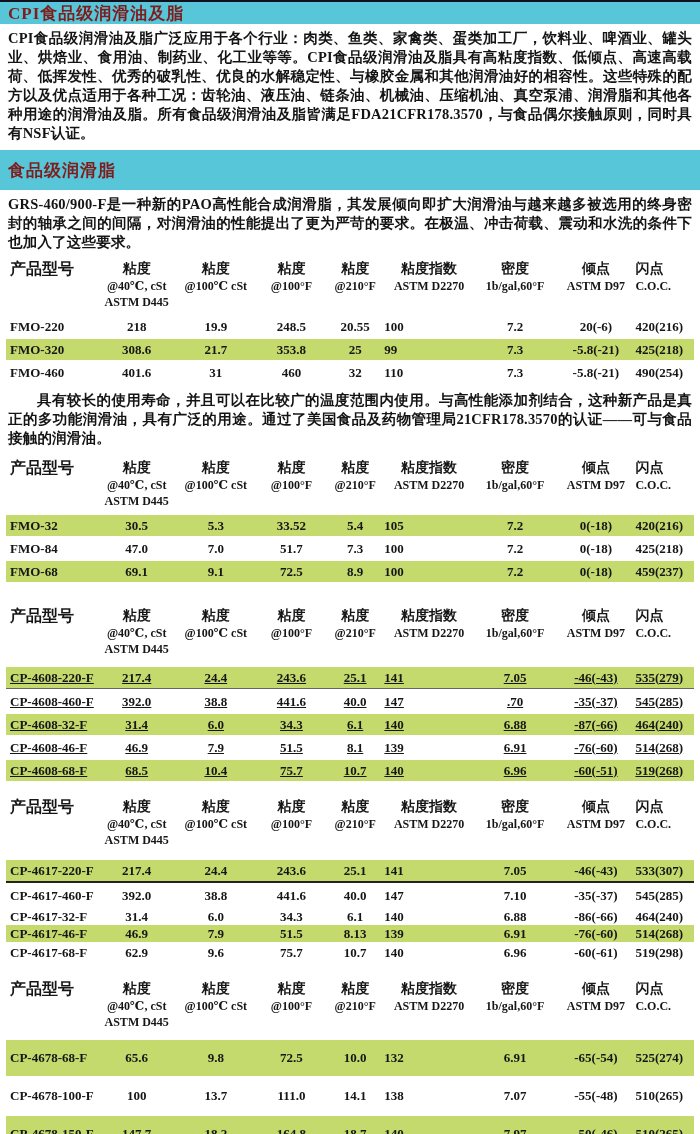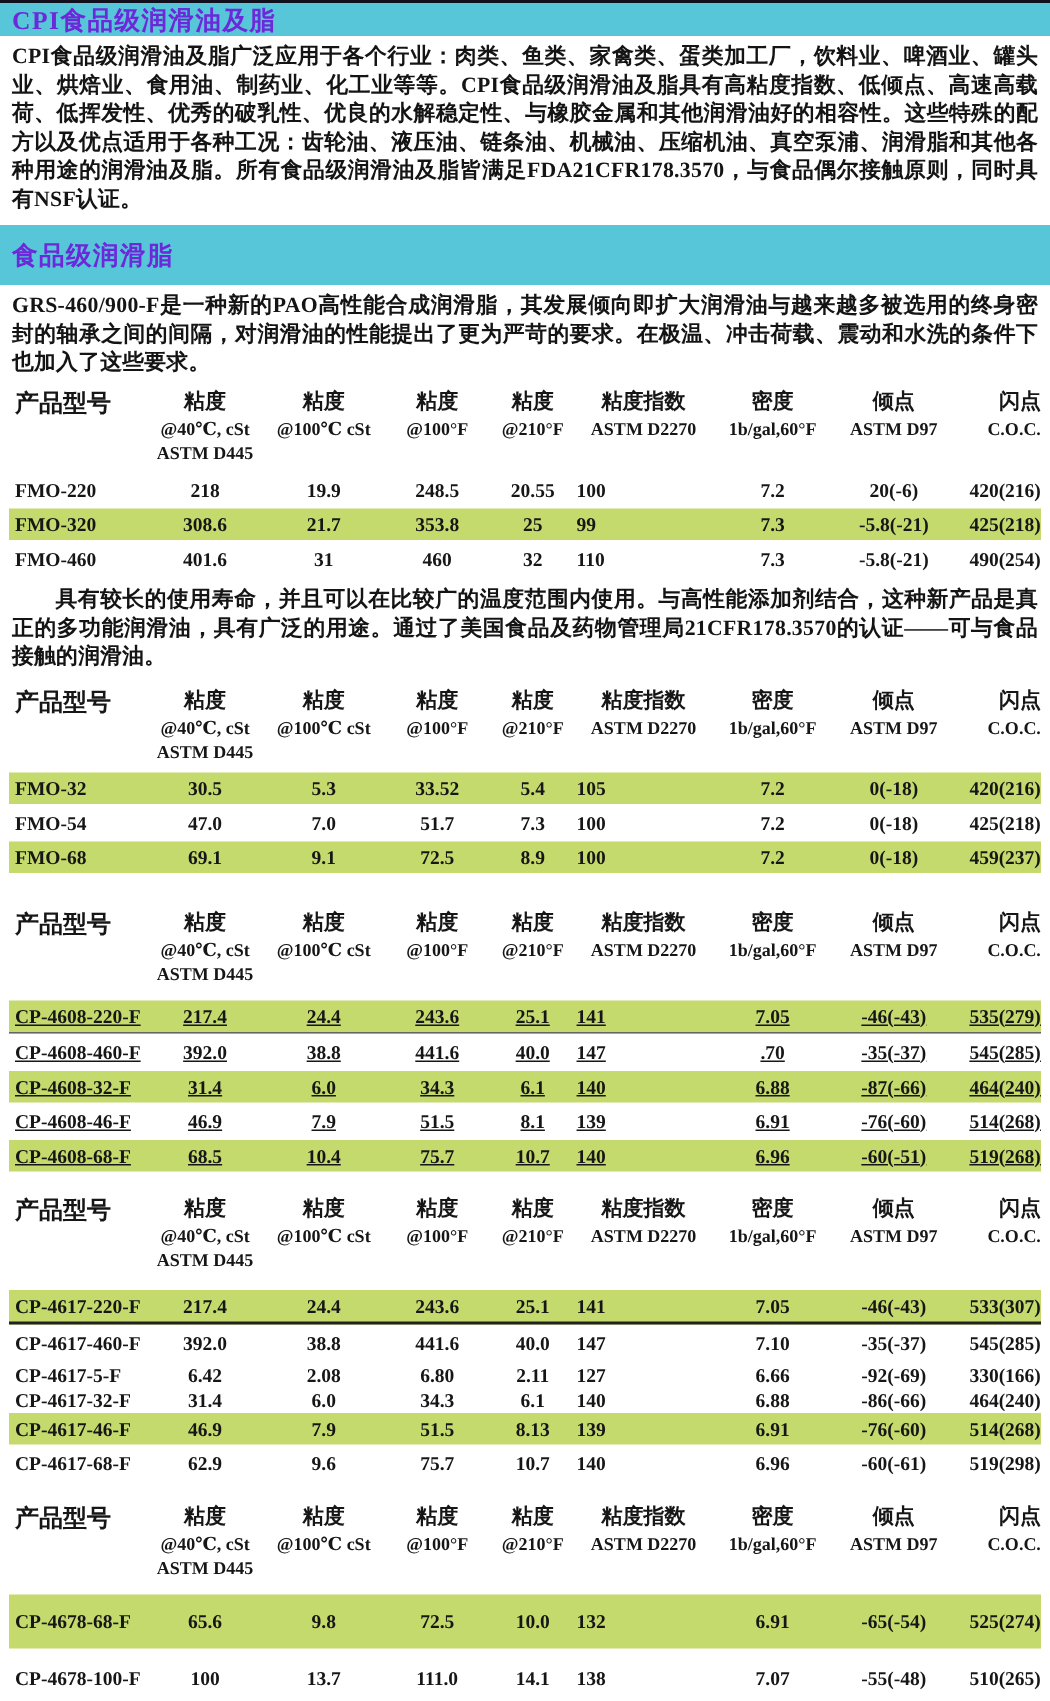--- a/index.html
+++ b/index.html
@@ -3,21 +3,21 @@
 <meta charset="utf-8">
 <style>
   html,body{margin:0;padding:0;}
   body{
     width:700px;height:1134px;overflow:hidden;background:#ffffff;
     font-family:"Liberation Serif","DejaVu Serif",serif;
     font-weight:bold;color:#161616;
   }
   .bar{
     height:22px;background:#57c6d9;display:flex;align-items:center;
-    padding-left:8px;font-size:17px;letter-spacing:1px;color:#6d28d9;
+    padding-left:8px;font-size:17px;letter-spacing:1px;color:#7f1d1d;
   }
   #bar1{border-top:2px solid #10101e;}
   #bar2{margin-top:7px;height:40px;}
   .para{
     margin:5px 8px 0 8px;font-size:14.5px;line-height:19px;
     text-align:justify;color:#141414;letter-spacing:0.2px;
   }
   #p3{text-indent:2em;margin-top:8px;}
   
   .ptable{margin:0 6px;}
@@ -31,21 +31,21 @@
   .td{white-space:nowrap;}
   
   .product{width:13.5%;text-align:left;padding-left:4px;box-sizing:border-box;}
   .c0{width:11%;text-align:center;}
   .c1{width:12%;text-align:center;}
   .c2{width:10%;text-align:center;}
   .c3{width:8.5%;text-align:center;}
   .c4{width:13%;}
   .c5{width:12%;text-align:center;}
   .c6{width:11.5%;text-align:center;}
-  .c7{width:8.5%;text-align:right;}
+  .c7{width:8.5%;text-align:left;}
   
   #t1{margin-top:3px;}
   #t2{margin-top:6px;}
   #t3{margin-top:20px;}
   #t3 .tbody{margin-top:10px;text-decoration:underline;}
   #t3 .tr:nth-child(1){border-bottom:1px solid #666;}
   #t4{margin-top:12px;}
   #t4 .tbody{margin-top:12px;}
   #t4 .tr:nth-child(1){border-bottom:2px solid #222;}
   #t4 .tr:nth-child(3),#t4 .tr:nth-child(4){height:17px;margin-bottom:0;}
@@ -187,21 +187,21 @@
         <div class="td c0">30.5</div>
         <div class="td c1">5.3</div>
         <div class="td c2">33.52</div>
         <div class="td c3">5.4</div>
         <div class="td c4">105</div>
         <div class="td c5">7.2</div>
         <div class="td c6">0(-18)</div>
         <div class="td c7">420(216)</div>
       </div>
       <div class="tr">
-        <div class="td product">FMO-54</div>
+        <div class="td product">FMO-84</div>
         <div class="td c0">47.0</div>
         <div class="td c1">7.0</div>
         <div class="td c2">51.7</div>
         <div class="td c3">7.3</div>
         <div class="td c4">100</div>
         <div class="td c5">7.2</div>
         <div class="td c6">0(-18)</div>
         <div class="td c7">425(218)</div>
       </div>
       <div class="tr hl">
@@ -366,31 +366,20 @@
         <div class="td c0">392.0</div>
         <div class="td c1">38.8</div>
         <div class="td c2">441.6</div>
         <div class="td c3">40.0</div>
         <div class="td c4">147</div>
         <div class="td c5">7.10</div>
         <div class="td c6">-35(-37)</div>
         <div class="td c7">545(285)</div>
       </div>
       <div class="tr">
-        <div class="td product">CP-4617-5-F</div>
-        <div class="td c0">6.42</div>
-        <div class="td c1">2.08</div>
-        <div class="td c2">6.80</div>
-        <div class="td c3">2.11</div>
-        <div class="td c4">127</div>
-        <div class="td c5">6.66</div>
-        <div class="td c6">-92(-69)</div>
-        <div class="td c7">330(166)</div>
-      </div>
-      <div class="tr">
         <div class="td product">CP-4617-32-F</div>
         <div class="td c0">31.4</div>
         <div class="td c1">6.0</div>
         <div class="td c2">34.3</div>
         <div class="td c3">6.1</div>
         <div class="td c4">140</div>
         <div class="td c5">6.88</div>
         <div class="td c6">-86(-66)</div>
         <div class="td c7">464(240)</div>
       </div>

